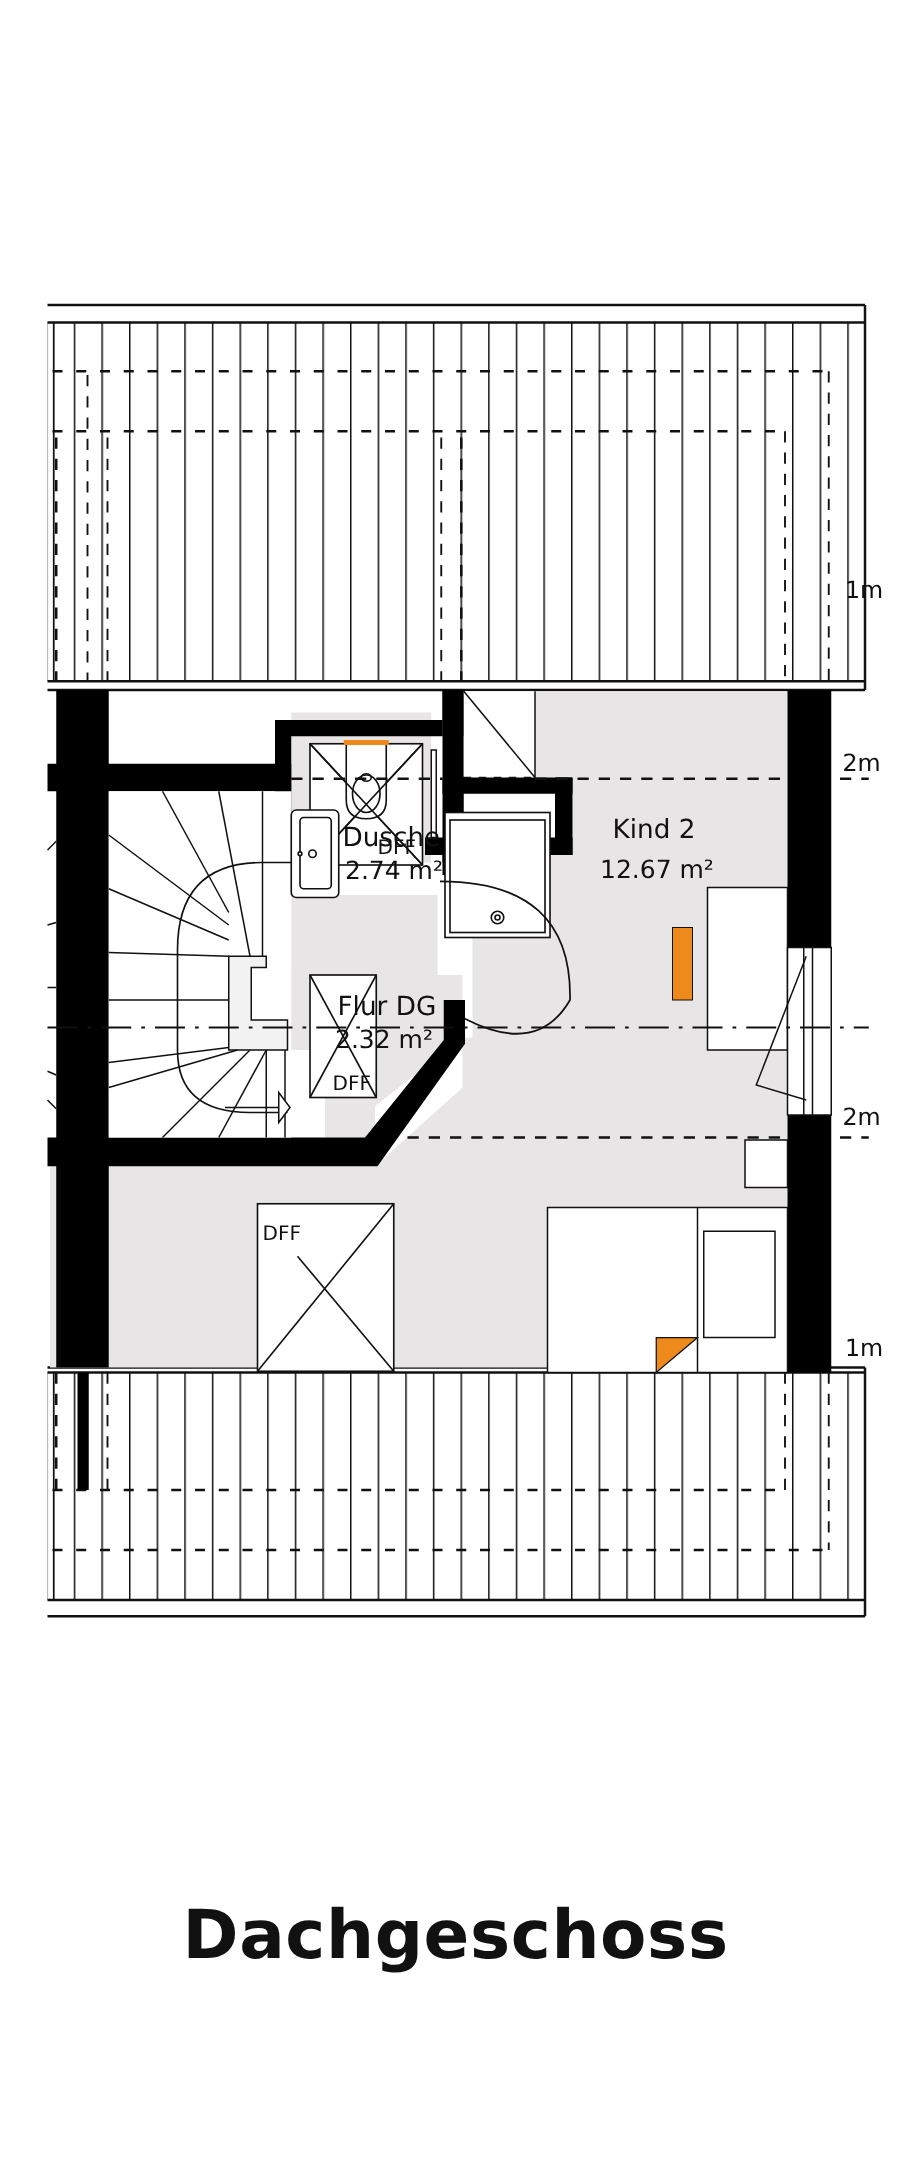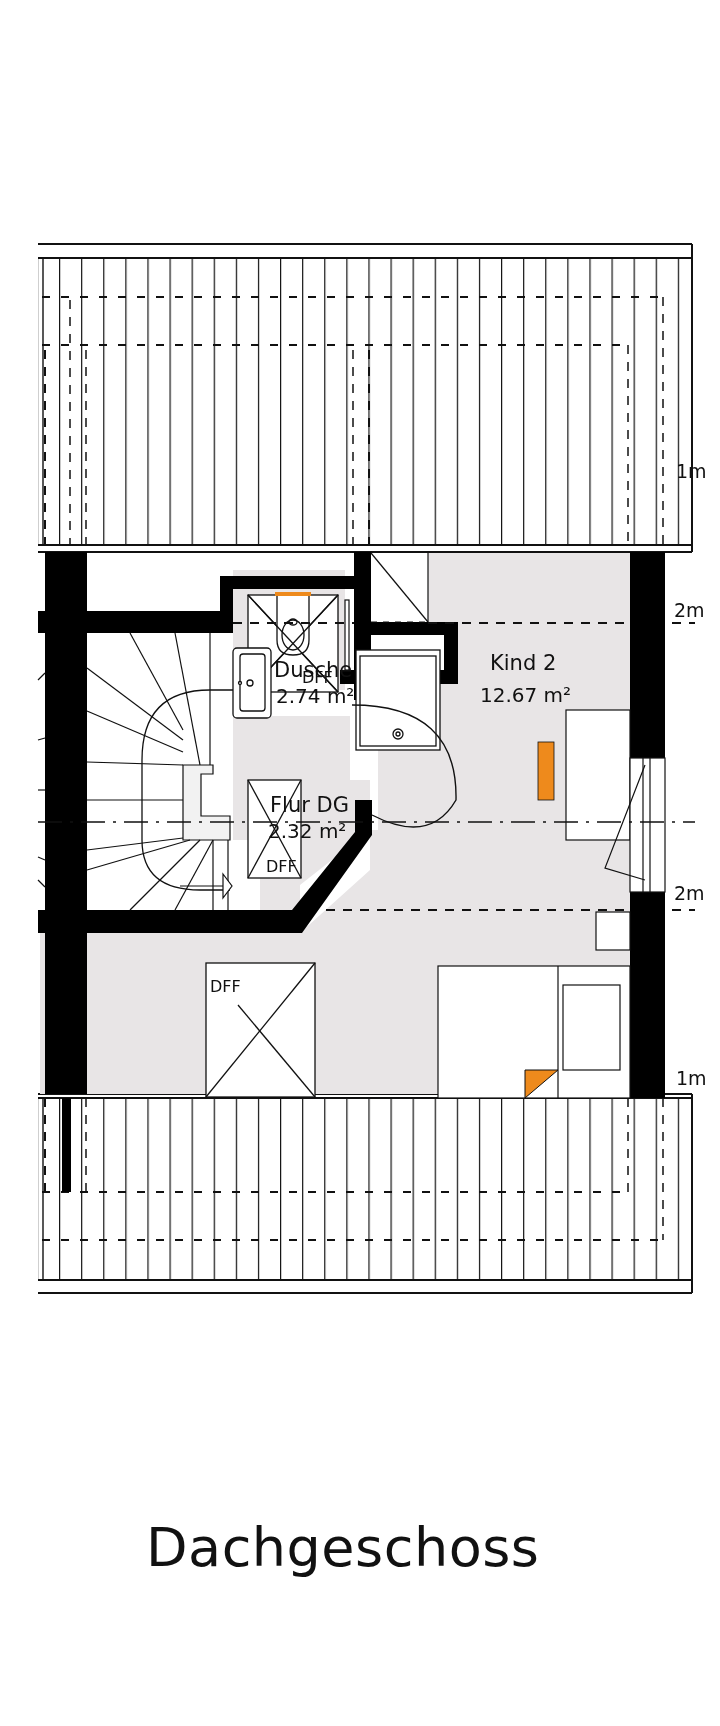--- a/index.html
+++ b/index.html
@@ -1,18 +1,18 @@
 <!DOCTYPE html>
 <html><head>
 <meta charset="utf-8">
 <style>
   html, body { margin:0; padding:0; background:#ffffff; }
   body { width:720px; height:1726px; position:relative; overflow:hidden; font-family:"DejaVu Sans", sans-serif; }
   #plan { position:absolute; left:0; top:0; width:720px; height:1726px; }
-  .title { position:absolute; left:146px; top:1516px; font-family:"DejaVu Sans", sans-serif; font-size:54px; font-weight:normal; color:#111; letter-spacing:0.5px; }
+  .title { position:absolute; left:146px; top:1516px; font-family:"DejaVu Sans", sans-serif; font-size:54px; font-weight:bold; color:#111; letter-spacing:0.5px; }
   svg text { font-family:"DejaVu Sans", sans-serif; fill:#111; }
 </style>
 </head>
 <body>
 
 <svg id="plan" viewBox="0 0 720 1726" xmlns="http://www.w3.org/2000/svg">
   <defs>
     <pattern id="rafters" x="59" y="0" width="22.1" height="10" patternUnits="userSpaceOnUse">
       <line x1="0.5" y1="0" x2="0.5" y2="10" stroke="#111" stroke-width="1.4"></line>
     </pattern>

